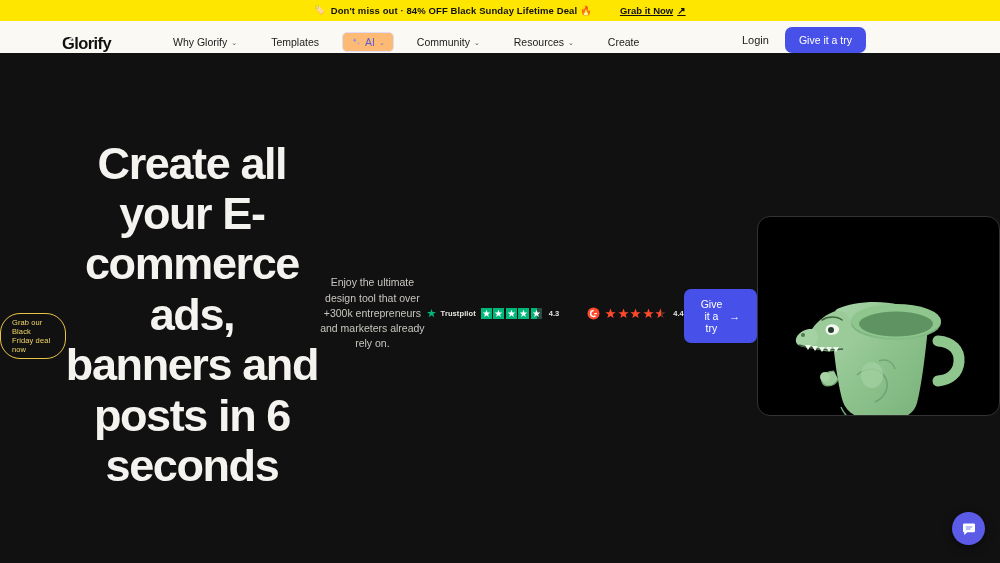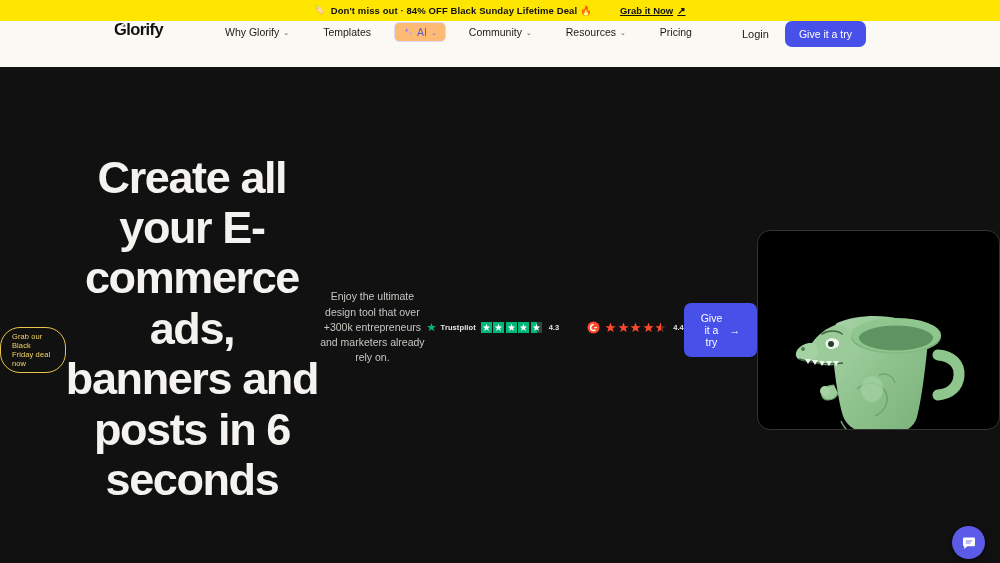--- a/index.html
+++ b/index.html
@@ -26,25 +26,25 @@
   .promo-emoji { font-size: 9px; line-height: 1; }
   .promo-link {
     display: flex; align-items: flex-end; gap: 4px;
     font-weight: 700; color: #111; text-decoration: underline;
     font-size: 9.5px; cursor: pointer;
   }
   .promo-arrow { font-size: 10px; }
 
   
   .navbar {
-    height: 46px;
+    height: 32px;
     background: #FBF9F4;
     display: flex;
-    align-items: flex-start;
-    padding: 0 134px 0 114px;
+    align-items: flex-end;
+    padding: 0 134px 0 62px;
     position: relative;
   }
   .logo {
     font-size: 17.5px; font-weight: 700; color: #111; letter-spacing: -.4px;
     display: flex; align-items: center; cursor: pointer;
   }
   .logo svg { display: block; }
 
   .nav-links { display: flex; align-items: center; gap: 12px; margin-left: 42px; }
   .nav-item {
@@ -196,21 +196,21 @@
     </div>
     <div class="nav-item">
       <span>Community</span>
       <span class="caret">⌄</span>
     </div>
     <div class="nav-item">
       <span>Resources</span>
       <span class="caret">⌄</span>
     </div>
     <div class="nav-item">
-      <span>Pricing</span>
+      <span>Create</span>
     </div>
   </div>
 
   <div class="nav-right">
     <span class="login-link">Login</span>
     <button class="btn-primary">Give it a try</button>
   </div>
 </nav>
 
 <section class="hero">

